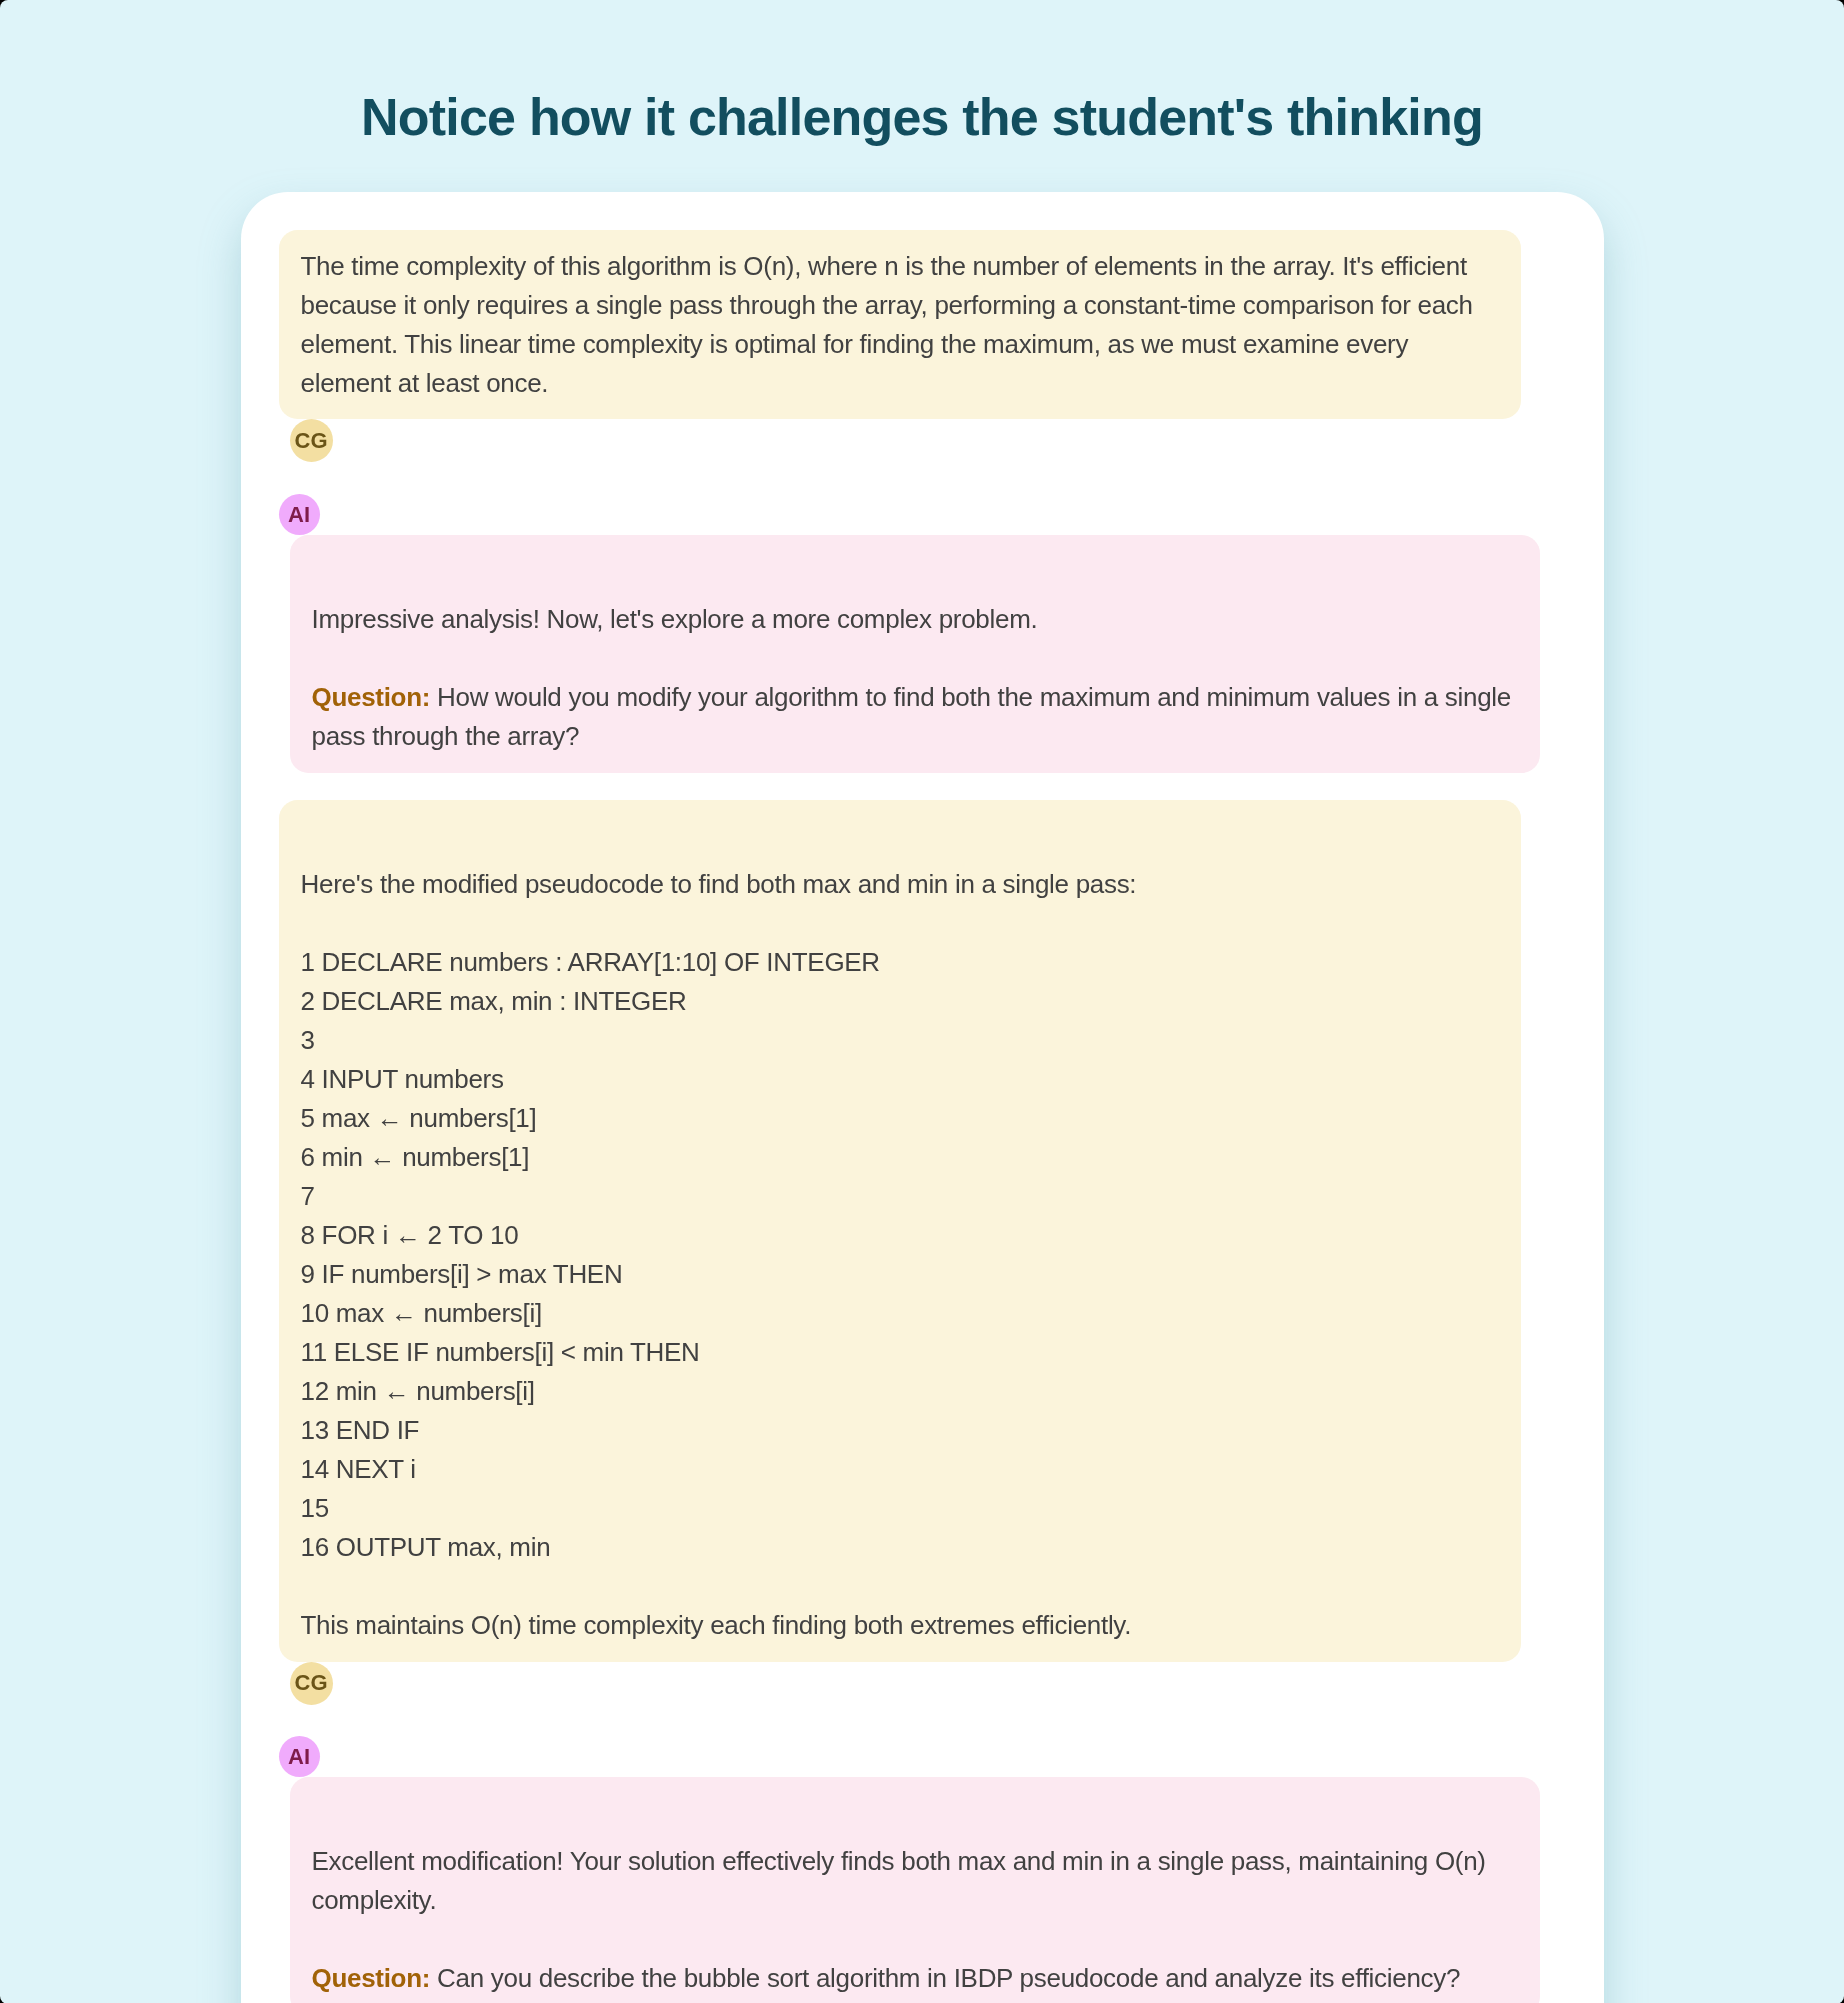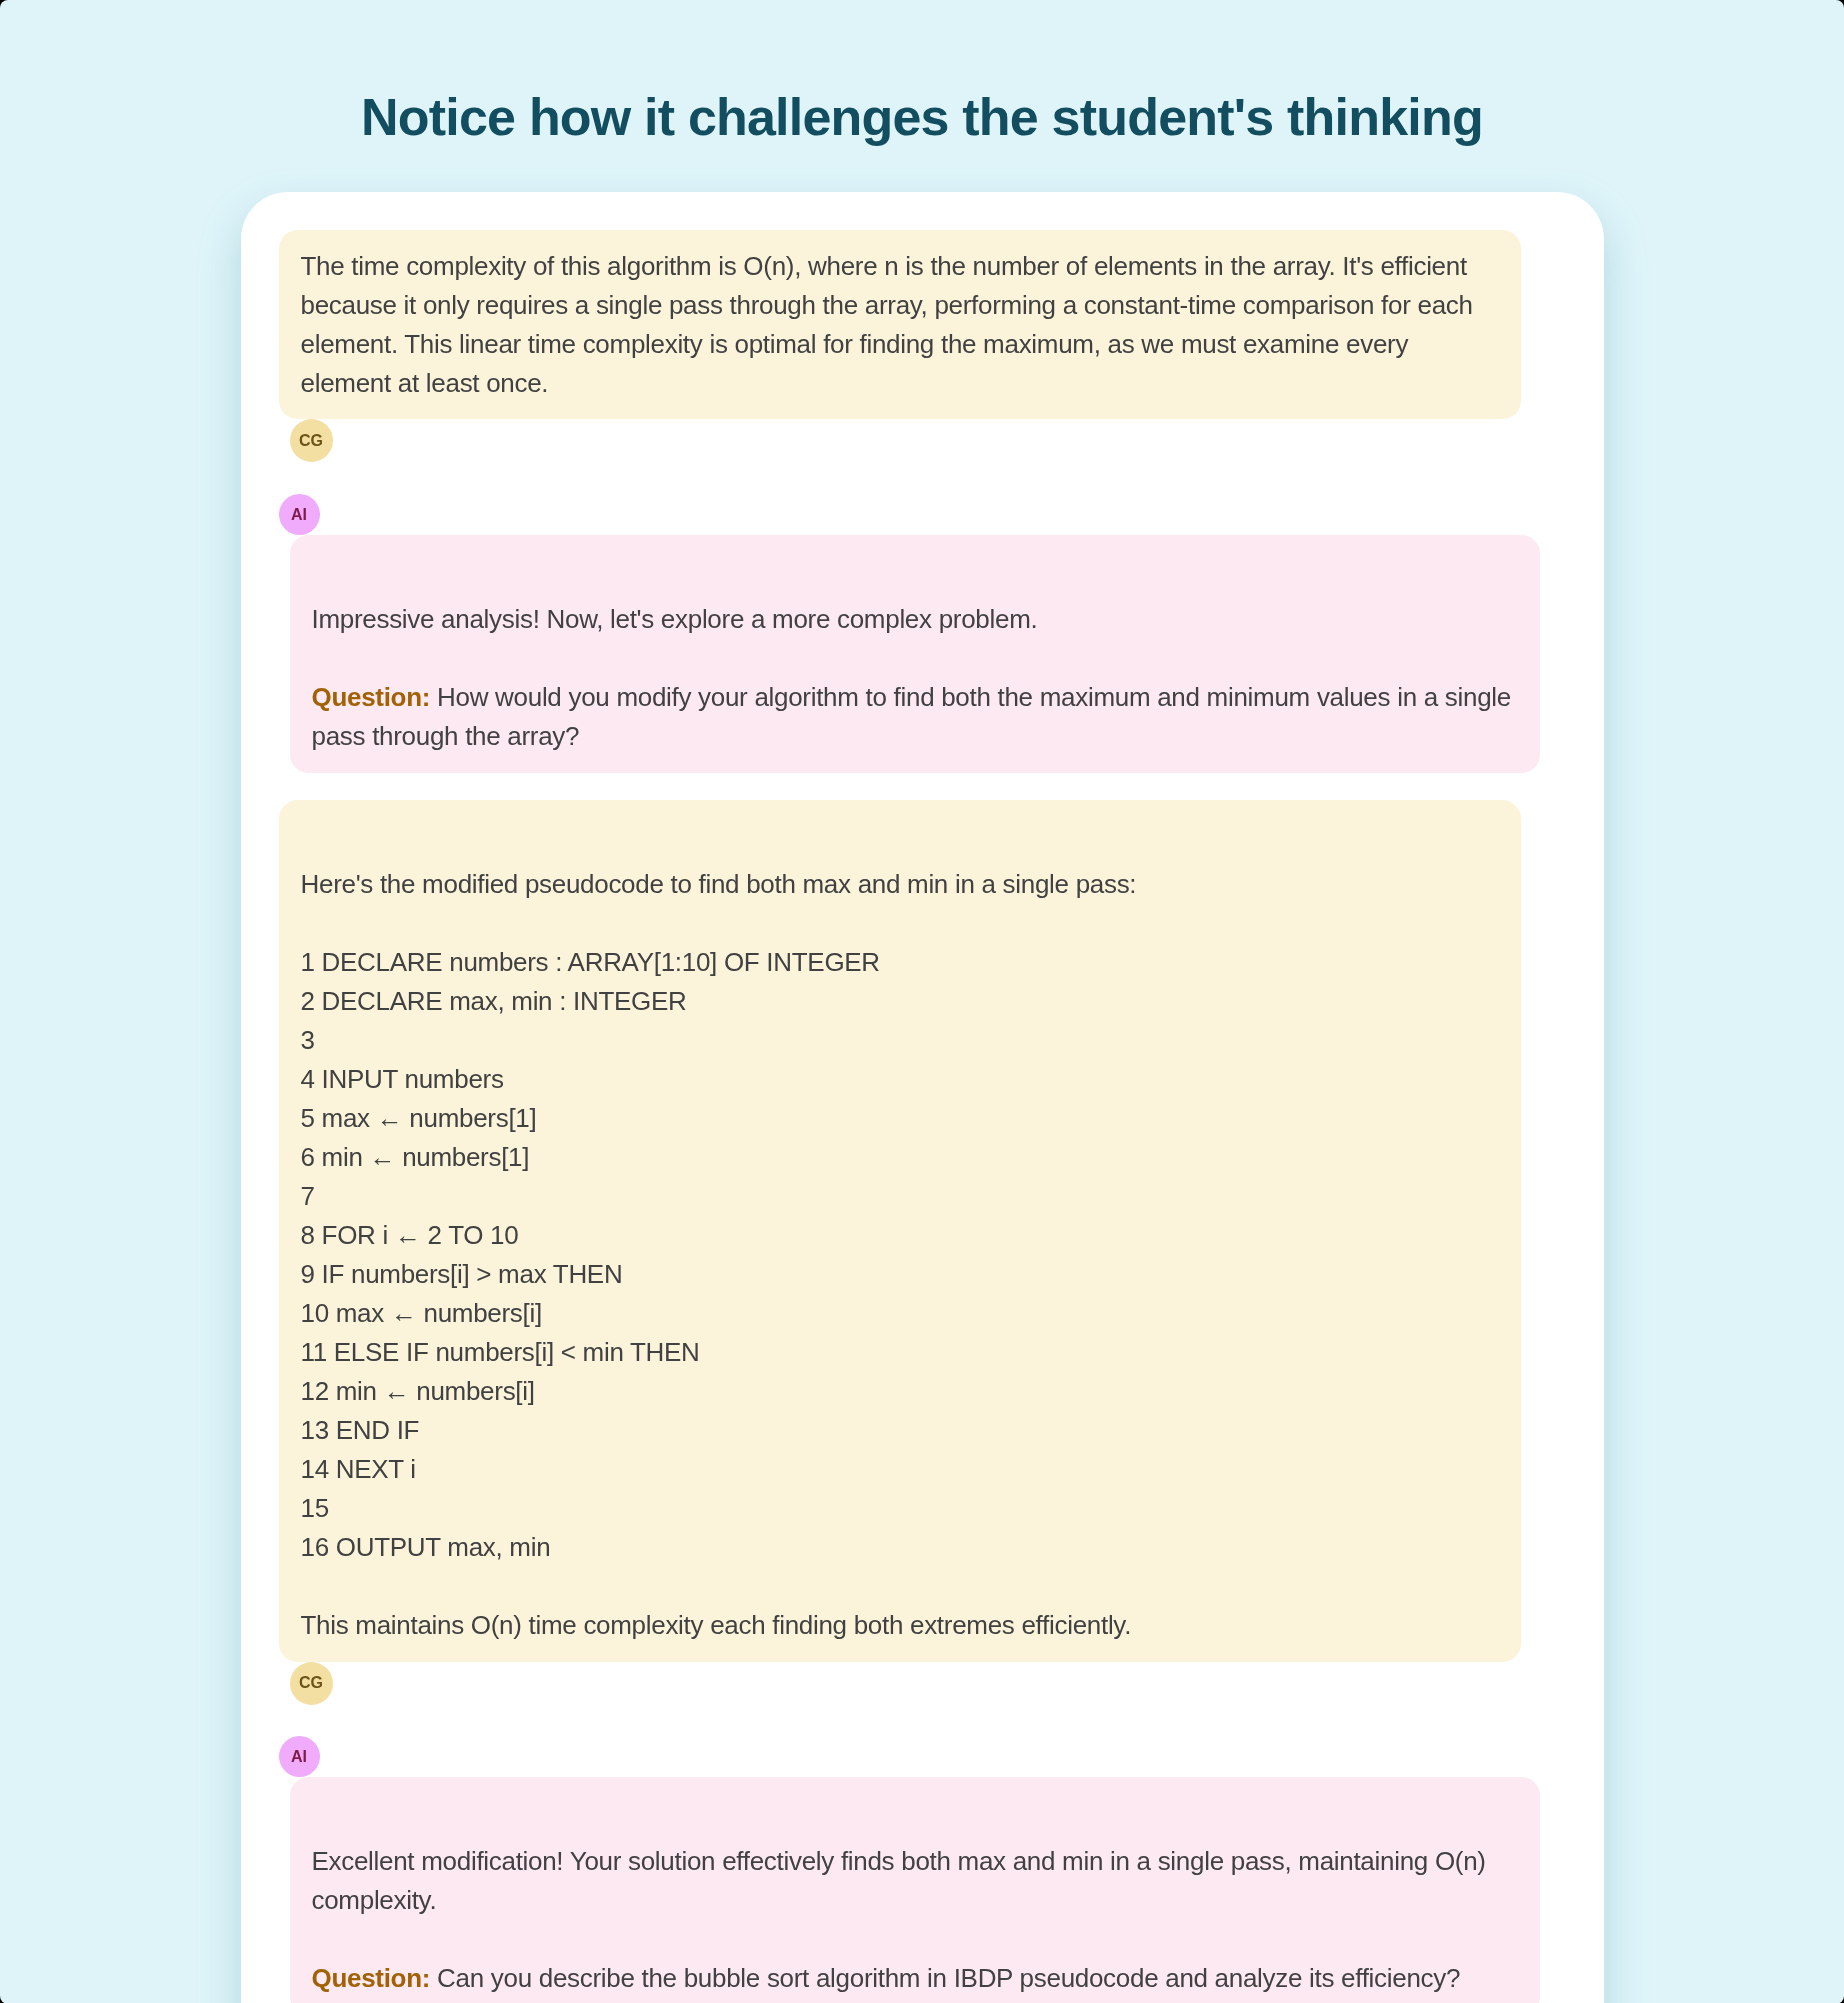--- a/index.html
+++ b/index.html
@@ -41,21 +41,21 @@
     color:#414141;
     box-sizing:border-box;
   }
   .bubble.student { background:#fbf4db; width:1242px; }
   .bubble.tutor   { background:#fce9f1; width:1250px; margin-left:11px; }
   .avatar {
     flex:none;
     width:43px; height:43px;
     border-radius:50%;
     display:flex; align-items:center; justify-content:center;
-    font-weight:700; font-size:16px;
+    font-weight:700; font-size:22px;
     letter-spacing:0;
   }
   .avatar.cg { background:#f3dfa2; color:#6a5417; margin-left:11px; }
   .avatar.ai { background:#f0abfc; color:#7e1c4a; width:41px; height:41px; margin-top:4.2px; }
   .bubble p { margin:0; }
   .bubble p.para-gap { margin-bottom:39px;margin-top:48px; }
   .code-block { white-space:pre-line; margin:0 0 39px 0; }
   .question-label { font-weight:700; color:#a16207; }
   .footer-line {
     width:1363px;

